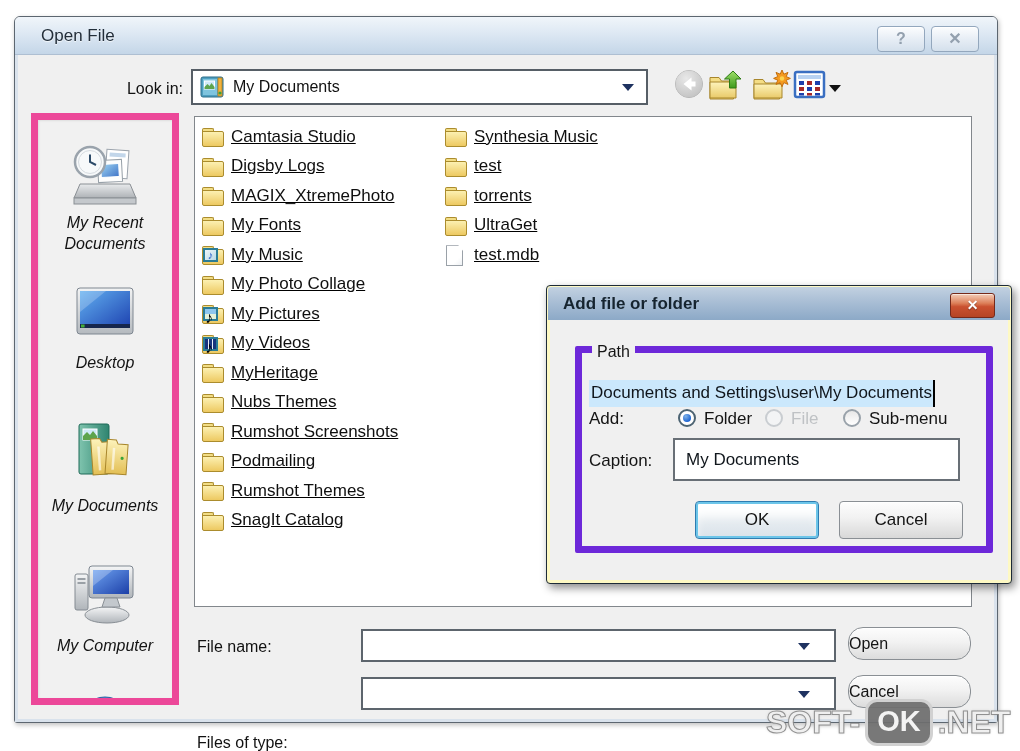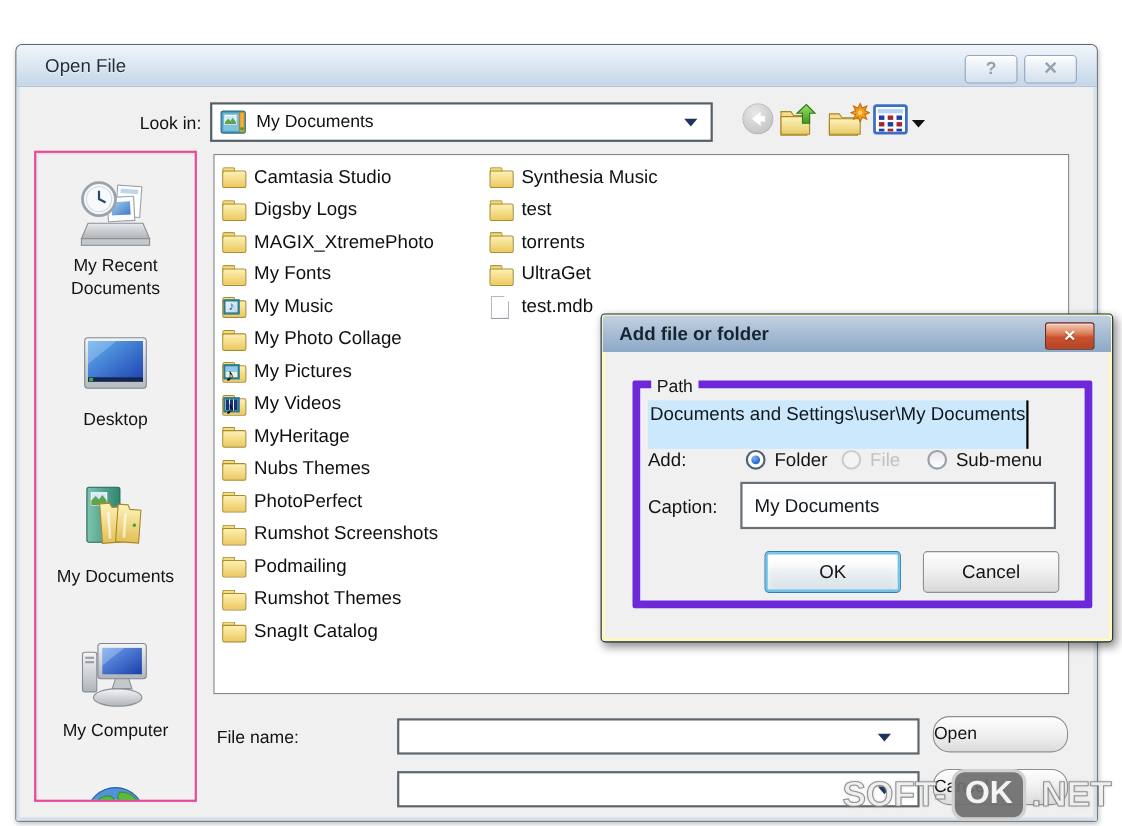--- a/index.html
+++ b/index.html
@@ -1,20 +1,20 @@
 <!DOCTYPE html>
 <html><head>
 <meta charset="utf-8">
 <style>
 * { box-sizing:border-box; margin:0; padding:0; }
 html,body { width:1020px; height:751px; }
 body { background:#fff; font-family:"Liberation Sans",sans-serif; position:relative; overflow:hidden; }
 
 
-#open-dialog { position:absolute; left:14px; top:40px; width:984px; height:707px;
+#open-dialog { position:absolute; left:14px; top:16px; width:984px; height:707px;
   background:#f0f0f0; border:1px solid #5c6670; border-radius:6px 6px 3px 3px;
   box-shadow:1px 2px 5px rgba(0,0,0,.25); }
 #open-dialog::before { content:""; position:absolute; inset:37px 0 0 0; border:3px solid #d9e2ec; border-top:none; pointer-events:none; }
 .titlebar { position:absolute; left:0; top:0; right:0; height:38px;
   background:linear-gradient(#f0f5fa,#dde8f3 45%,#c4d6e8);
   border-bottom:1px solid #aebfd2; border-radius:5px 5px 0 0; }
 .title-text { position:absolute; left:26px; top:9px; font-size:17px; color:#222e3a; text-shadow:0 1px 1px rgba(255,255,255,.8); }
 .cap-btn { position:absolute; top:9px; width:48px; height:26px; border-radius:4px;
   border:1px solid #93a7bd; background:linear-gradient(#fcfdfe,#e9eff6 45%,#d4e0ec);
   color:#93a0ae; font-weight:bold; font-size:16px; text-align:center; line-height:24px;
@@ -32,29 +32,29 @@
 .combo-arrow { position:absolute; right:12px; top:50%; margin-top:-3px; width:0; height:0;
   border-left:6px solid transparent; border-right:6px solid transparent; border-top:7px solid #1e3260; }
 
 
 .tbtn { position:absolute; top:52px; }
 #views-arrow { position:absolute; left:814px; top:68px; width:0; height:0;
   border-left:6px solid transparent; border-right:6px solid transparent; border-top:7px solid #111; }
 
 
 #sidebar { position:absolute; left:16px; top:96px; width:148px; height:592px;
-  background:#f1f1f1; border:2px solid #ec4899; overflow:hidden;
-  box-shadow:inset 1px 1px 2px rgba(0,0,0,.08); }
+  background:#f1f1f1; border:7px solid #ec4899; overflow:hidden;
+  box-shadow:inset 1px 1px 2px rgba(0,0,0,.08);font-style:italic; }
 .sb-icon { position:absolute; left:50%; transform:translateX(-50%); }
 .sb-label { position:absolute; left:0; width:100%; text-align:center; font-size:16px; color:#141414; line-height:21px; }
 
 
 #file-list { position:absolute; left:179px; top:99px; width:778px; height:491px;
   background:#fff; border:1px solid #82878c; }
-.fcol { position:absolute; top:5px; }
+.fcol { position:absolute; top:5px;text-decoration:underline; }
 .fcol.c1 { left:7px; }
 .fcol.c2 { left:250px; }
 .file-row { height:29.5px; display:flex; align-items:center; }
 .fl-name { font-size:17px; color:#0f0f0f; white-space:nowrap; }
 
 
 .fi { width:22px; height:19px; position:relative; flex:0 0 22px; margin-right:7px; }
 .fi.folder::before, .fi.music::before, .fi.pictures::before, .fi.videos::before {
   content:""; position:absolute; left:0; top:1px; width:10px; height:5px;
   background:#f2dd85; border:1px solid #ab8c2d; border-bottom:none; border-radius:2px 2px 0 0; }
@@ -95,22 +95,22 @@
   background:linear-gradient(#c2d1e1,#a9bed5 45%,#8ca9c7); border-radius:3px 3px 0 0; }
 #add-title .t { position:absolute; left:15px; top:7px; font-size:17px; font-weight:bold; color:#16242f; }
 #add-close { position:absolute; right:15px; top:6px; width:45px; height:25px; border-radius:3px;
   border:1px solid #75291a; background:linear-gradient(#f3cdb9,#dd8059 40%,#ca5130 55%,#b54424);
   color:#fff; font-weight:bold; font-size:14px; text-align:center; line-height:23px;
   box-shadow:inset 0 1px 0 rgba(255,255,255,.55); text-shadow:0 1px 1px rgba(0,0,0,.4); }
 #add-body { position:absolute; left:3px; right:3px; top:34px; bottom:3px; background:#f0f0f0; }
 
 #path-group { position:absolute; left:25px; top:26px; width:418px; height:207px; border:7px solid #6d28d9; border-radius:2px; }
 #path-group .legend { position:absolute; left:10px; top:-10px; background:#f0f0f0; padding:0 5px; font-size:16px; color:#161616; }
-#path-value { position:absolute; left:39px; top:44px; font-size:17px; color:#10161c;
-  background:#cbe8fc; padding:3px 1px 21px 2px; border-right:2px solid #000; white-space:pre; }
+#path-value { position:absolute; left:39px; top:60px; font-size:17px; color:#10161c;
+  background:#cbe8fc; padding:3px 1px 4px 2px; border-right:2px solid #000; white-space:pre; }
 
 #add-label { position:absolute; left:39px; top:89px; font-size:17px; color:#141414; }
 .radio { position:absolute; top:89px; width:18px; height:18px; border-radius:50%; }
 .radio.sel { left:128px; border:2px solid #4c6372; background:#fff; }
 .radio.sel::after { content:""; position:absolute; left:3px; top:3px; width:8px; height:8px; border-radius:50%;
   background:radial-gradient(circle at 35% 30%,#7fb2e8,#1f66d2 70%); }
 .radio.dis { left:215px; border:2px solid #c9cdd1; background:#f3f4f5; }
 .radio.norm { left:293px; border:2px solid #99a2aa; background:linear-gradient(#e8e8e8,#fff); }
 .rlabel { position:absolute; top:89px; font-size:17px; }
 #r1-label { left:154px; color:#141414; }
@@ -386,24 +386,20 @@
         <div class="file-row">
           <span class="fi folder"></span>
           <span class="fl-name">MyHeritage</span>
         </div>
 
         <div class="file-row">
           <span class="fi folder"></span>
           <span class="fl-name">Nubs Themes</span>
         </div>
 
-        <div class="file-row">
-          <span class="fi folder"></span>
-          <span class="fl-name">PhotoPerfect</span>
-        </div>
 
         <div class="file-row">
           <span class="fi folder"></span>
           <span class="fl-name">Rumshot Screenshots</span>
         </div>
 
         <div class="file-row">
           <span class="fi folder"></span>
           <span class="fl-name">Podmailing</span>
         </div>

